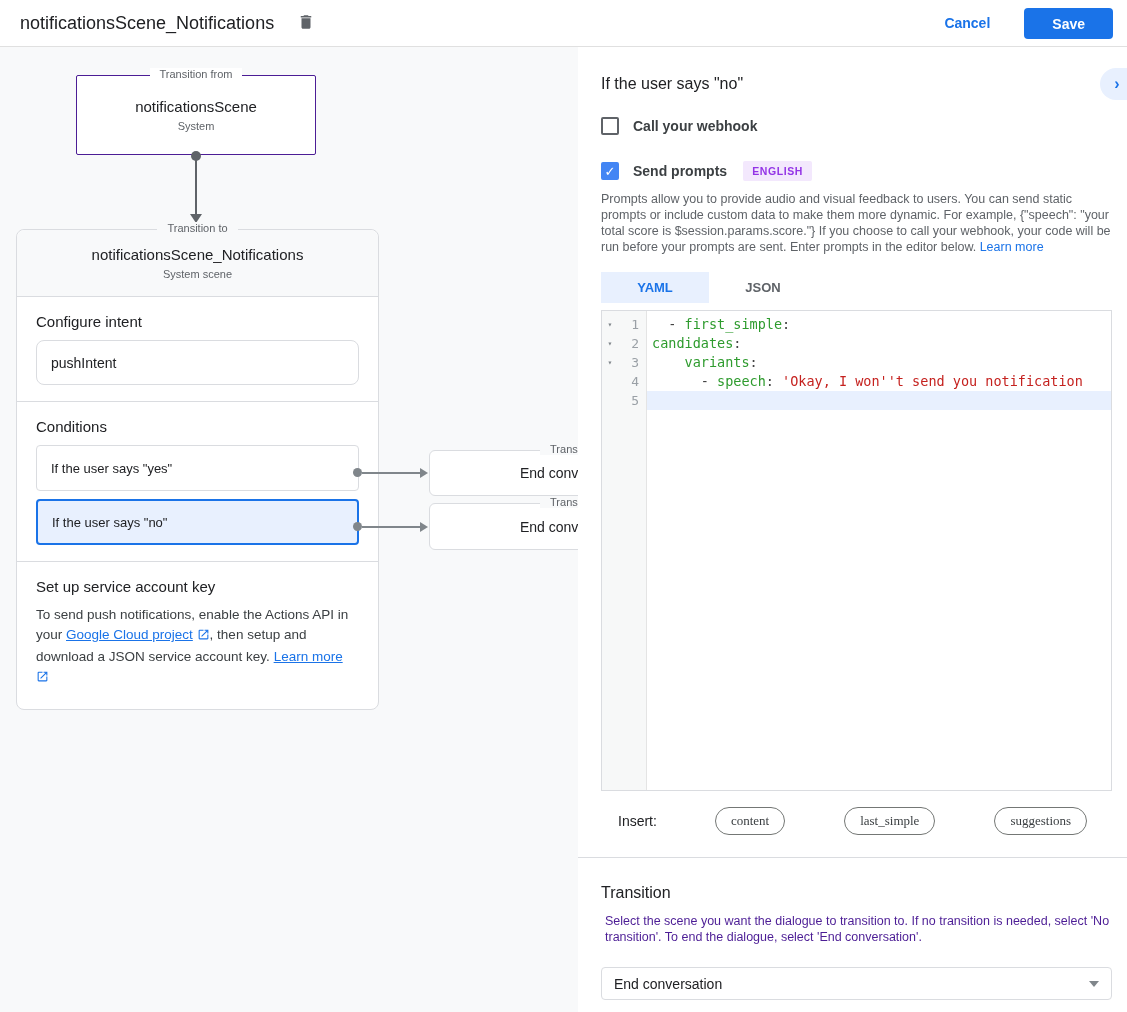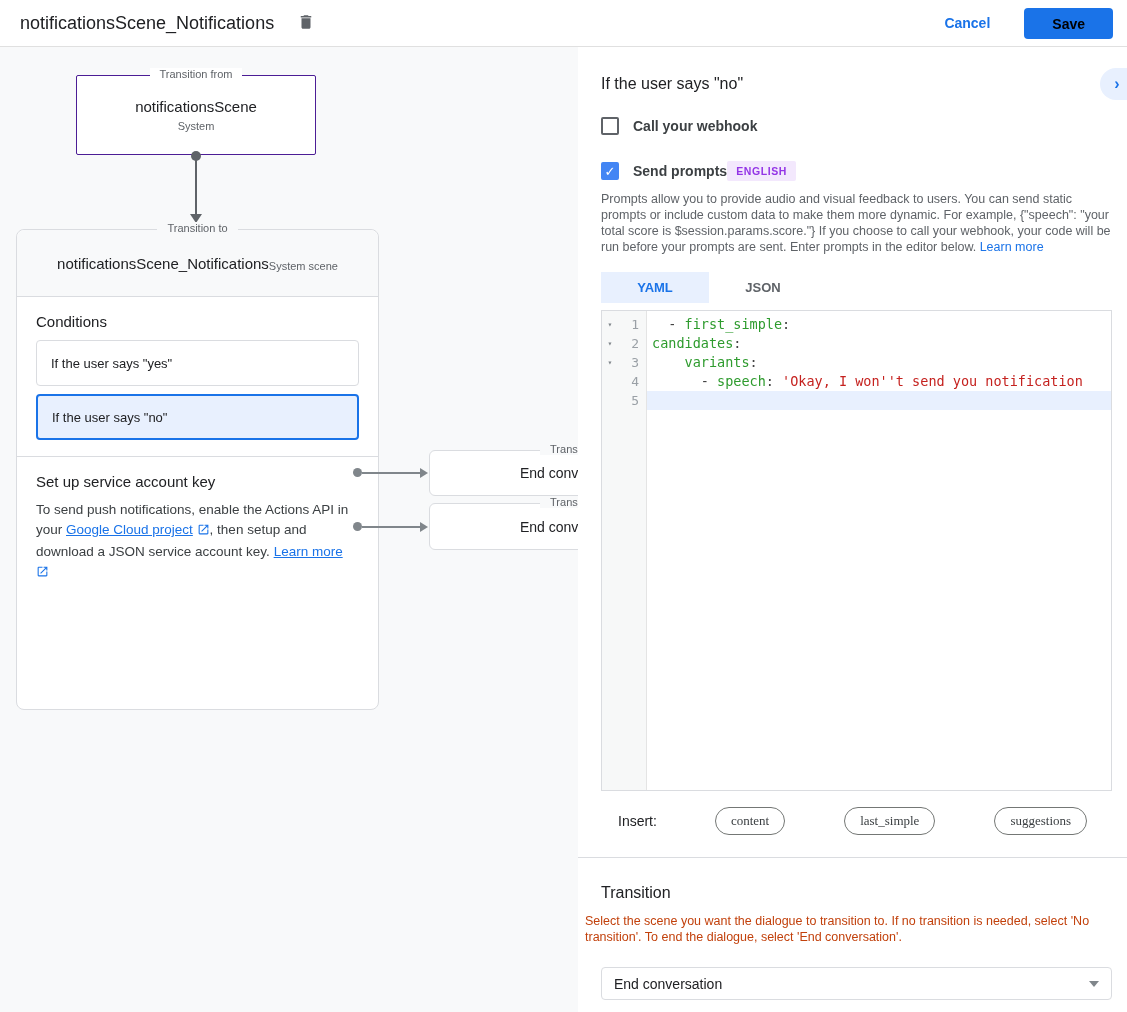--- a/index.html
+++ b/index.html
@@ -4,41 +4,41 @@
 <style>
   * { margin:0; padding:0; box-sizing:border-box; }
   html,body { width:1127px; height:1012px; font-family:"Liberation Sans", sans-serif; background:#fff; overflow:hidden; }
 
   
   .topbar { height:47px; background:#fff; border-bottom:1px solid #e0e0e0; display:flex; align-items:center; padding:0 14px 0 20px; }
   .topbar-title { font-size:18px; color:#202124; }
   .trash-btn { margin-left:18px; width:28px; height:28px; border:none; background:transparent; cursor:pointer; display:flex; align-items:center; justify-content:center; }
   .topbar-spacer { flex:1; }
   .cancel-btn { border:none; background:transparent; color:#1a73e8; font-size:14px; font-weight:700; padding:8px 16px; cursor:pointer; margin-right:18px; }
-  .save-btn { background:#1a73e8; color:#000000; border:none; border-radius:4px; font-size:14px; font-weight:700; padding:8px 28px; height:31px; cursor:pointer; }
+  .save-btn { background:#1a73e8; color:#ffffff; border:none; border-radius:4px; font-size:14px; font-weight:700; padding:8px 28px; height:31px; cursor:pointer; }
 
   .main { display:flex; height:965px; }
 
   
   .flow-panel { position:relative; width:578px; background:#f8f9fa; overflow:hidden; flex:none; }
 
   .legend { position:absolute; top:-8px; left:0; right:0; text-align:center; font-size:11px; color:#5f6368; pointer-events:none; }
   .legend span { background:#f8f9fa; padding:0 10px; }
   .legend.on-white span { background:#fff; }
 
   .from-box { position:absolute; left:76px; top:28px; width:240px; height:80px; background:#fff; border:1px solid #4c1d95; border-radius:2px; display:flex; flex-direction:column; align-items:center; justify-content:center; cursor:pointer; }
   .node-title { font-size:15px; color:#202124; }
   .node-sub { font-size:11px; color:#5f6368; margin-top:5px; }
 
   .v-dot { position:absolute; left:191px; top:104px; width:10px; height:10px; border-radius:50%; background:#5f6368; }
   .v-line { position:absolute; left:195px; top:110px; width:2px; height:58px; background:#5f6368; }
   .v-head { position:absolute; left:190px; top:167px; width:0; height:0; border-left:6px solid transparent; border-right:6px solid transparent; border-top:9px solid #5f6368; }
 
   .scene-card { position:absolute; left:16px; top:182px; width:363px; height:481px; background:#fff; border:1px solid #dadce0; border-radius:8px; }
-  .scene-head { position:relative; height:67px; background:#f8f9fa; border-bottom:1px solid #dadce0; border-radius:8px 8px 0 0; display:flex; flex-direction:row; align-items:center; justify-content:center; }
+  .scene-head { position:relative; height:67px; background:#f8f9fa; border-bottom:1px solid #dadce0; border-radius:8px 8px 0 0; display:flex; flex-direction:column; align-items:center; justify-content:center; }
   .card-section { padding:16px 19px; border-bottom:1px solid #dadce0; }
   .card-section:last-child { border-bottom:none; }
   .sec-heading { font-size:15px; color:#202124; margin-bottom:10px; }
   .intent-box { height:45px; border:1px solid #dadce0; border-radius:8px; display:flex; align-items:center; padding:0 14px; font-size:14px; color:#202124; cursor:pointer; background:#fff; }
   .cond-box { height:46px; border:1px solid #dadce0; border-radius:4px; display:flex; align-items:center; padding:0 14px; font-size:13px; color:#202124; background:#fff; cursor:pointer; }
   .cond-box + .cond-box { margin-top:8px; }
   .cond-box.selected { background:#e8f0fe; border:2px solid #1a73e8; }
   .svc-text { font-size:13.5px; color:#3c4043; line-height:20px; }
   .svc-text a { color:#1a73e8; }
   .ext-icon { display:inline-block; vertical-align:-2px; }
@@ -51,21 +51,21 @@
 
   
   .detail-panel { position:relative; flex:1; background:#fff; }
   .detail-title { position:absolute; left:23px; top:28px; font-size:16px; color:#202124; }
   .collapse-btn { position:absolute; right:0; top:21px; width:27px; height:32px; background:#e8f0fe; border:none; border-radius:16px 0 0 16px; cursor:pointer; color:#1a73e8; font-size:16px; font-weight:700; padding-left:7px; }
 
   .check-row { position:absolute; left:23px; display:flex; align-items:center; cursor:pointer; }
   .checkbox { width:18px; height:18px; border:2px solid #5f6368; border-radius:2px; background:#fff; flex:none; }
   .checkbox.checked { background:#4285f4; border-color:#4285f4; color:#fff; font-size:13px; line-height:16px; text-align:center; }
   .check-label { margin-left:14px; font-size:14px; font-weight:700; color:#3c4043; }
-  .lang-badge { margin-left:0; background:#f3e8fd; color:#9334e6; font-size:10.5px; font-weight:700; letter-spacing:.6px; padding:4px 9px; border-radius:2px;text-align:right; }
+  .lang-badge { margin-left:16px; background:#f3e8fd; color:#9334e6; font-size:10.5px; font-weight:700; letter-spacing:.6px; padding:4px 9px; border-radius:2px;text-align:right; }
 
   .prompts-desc { position:absolute; left:23px; top:144px; width:519px; font-size:12.5px; line-height:16px; color:#5f6368; }
   .prompts-desc a { color:#1a73e8; text-decoration:none; }
 
   .tabs { position:absolute; left:23px; top:225px; display:flex; }
   .tab { width:108px; height:31px; display:flex; align-items:center; justify-content:center; font-size:13px; font-weight:700; color:#5f6368; cursor:pointer; background:#fff; border:none; }
   .tab.selected { background:#e8f0fe; color:#1a73e8; }
 
   .editor { position:absolute; left:23px; top:263px; width:511px; height:481px; border:1px solid #dadce0; display:flex; font-family:"DejaVu Sans Mono", monospace; font-size:13.5px; background:#fff; }
   .gutter { width:45px; background:#f7f8f8; border-right:1px solid #e4e4e4; padding-top:4px; flex:none; }
@@ -78,21 +78,21 @@
   .tk-key { color:#2e9b2e; }
   .tk-pun { color:#444444; }
   .tk-str { color:#c5221f; }
 
   .insert-row { position:absolute; left:40px; top:760px; display:flex; align-items:center;gap:46px; }
   .insert-label { font-size:14px; color:#202124; margin-right:12px; }
   .pill { border:1px solid #747775; border-radius:14px; background:#fff; padding:5px 15px; font-size:13px; color:#3c4043; cursor:pointer; margin-right:13px; font-family:Liberation Serif, serif; }
 
   .divider { position:absolute; left:0; right:0; top:810px; height:1px; background:#dadce0; }
   .transition-heading { position:absolute; left:23px; top:837px; font-size:16px; color:#202124; }
-  .transition-desc { position:absolute; left:7px; top:866px; width:519px; font-size:12.5px; line-height:16px; color:#c2410c; }
+  .transition-desc { position:absolute; left:27px; top:866px; width:519px; font-size:12.5px; line-height:16px; color:#4c1d95; }
   .dropdown { position:absolute; left:23px; top:920px; width:511px; height:33px; border:1px solid #dadce0; border-radius:4px; background:#fff; display:flex; align-items:center; padding:0 12px; font-size:14px; color:#202124; cursor:pointer; }
   .dd-caret { margin-left:auto; width:0; height:0; border-left:5px solid transparent; border-right:5px solid transparent; border-top:6px solid #80868b; }
 </style>
 </head>
 <body>
 
 <div class="topbar">
   <span class="topbar-title">notificationsScene_Notifications</span>
   <button class="trash-btn">
     <span>
@@ -120,20 +120,24 @@
     <div class="v-line"></div>
     <div class="v-head"></div>
 
     <div class="scene-card">
       <div class="scene-head">
         <div class="legend"><span>Transition to</span></div>
         <div class="node-title">notificationsScene_Notifications</div>
         <div class="node-sub">System scene</div>
       </div>
 
+      <div class="card-section">
+        <div class="sec-heading">Configure intent</div>
+        <div class="intent-box">pushIntent</div>
+      </div>
 
       <div class="card-section">
         <div class="sec-heading">Conditions</div>
         <div class="cond-box">If the user says "yes"</div>
         <div class="cond-box selected">If the user says "no"</div>
       </div>
 
       <div class="card-section">
         <div class="sec-heading">Set up service account key</div>
         <div class="svc-text"><span>To send push notifications, enable the Actions API in your </span><a href="#">Google Cloud project</a> <span class="ext-icon"><svg width="13" height="13" viewBox="0 0 24 24" fill="#1a73e8">

